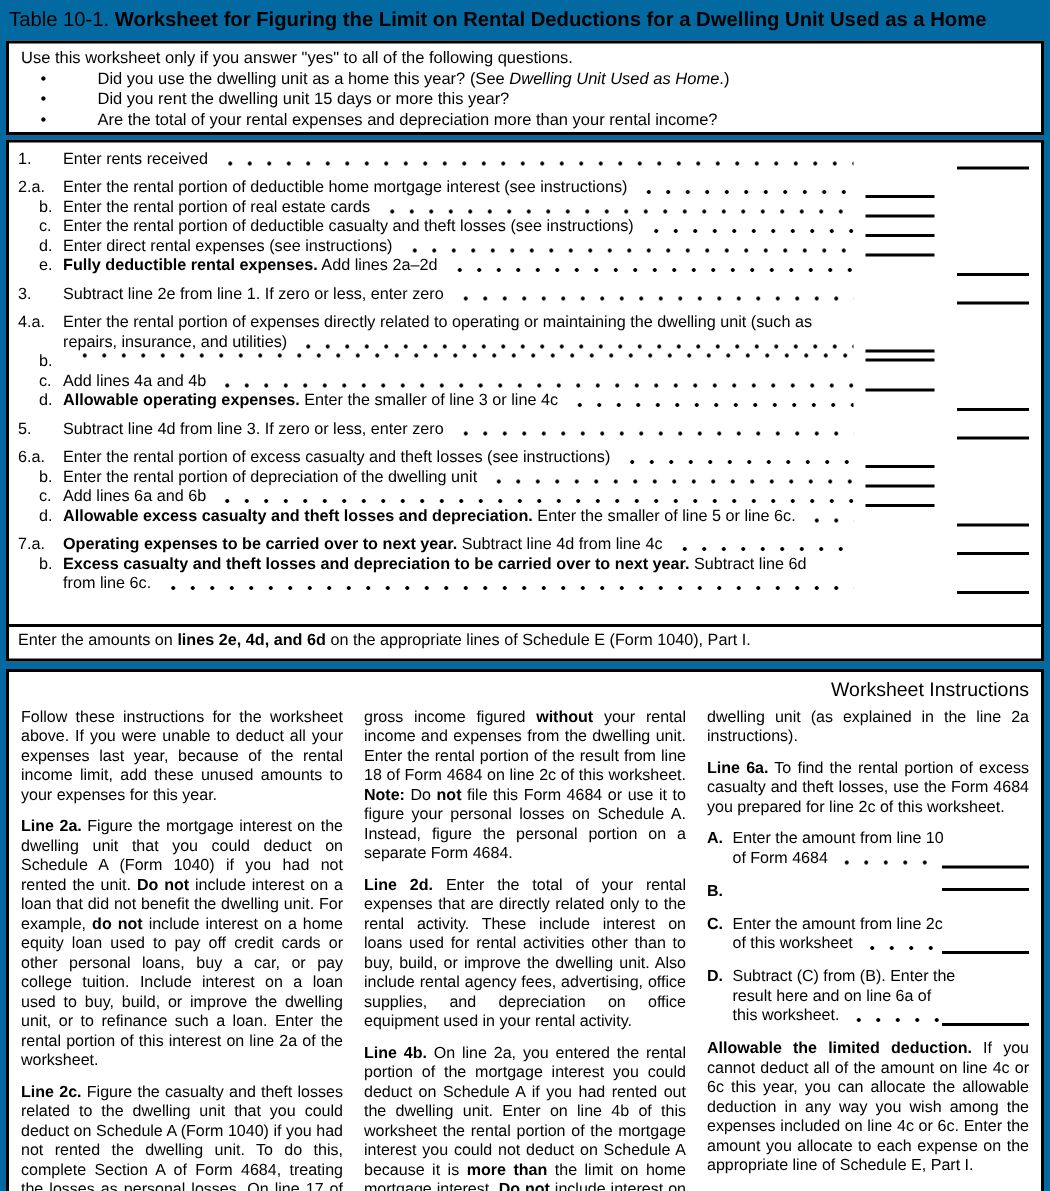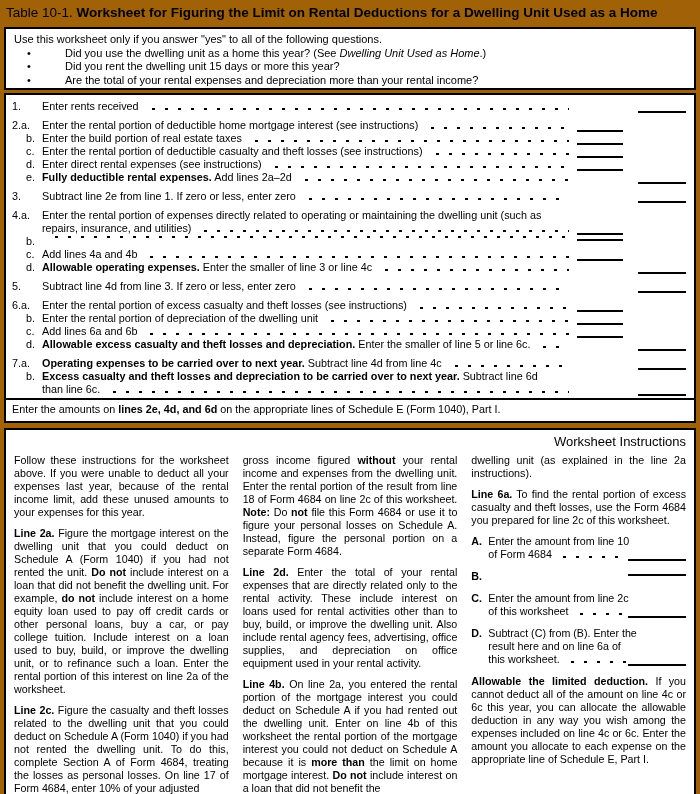--- a/index.html
+++ b/index.html
@@ -1,18 +1,18 @@
 <!DOCTYPE html>
 <html><head>
 <meta charset="utf-8">
 <style>
   * { box-sizing: border-box; margin: 0; padding: 0; }
   html,body { background:#fff; }
   body { font-family: "Liberation Sans", "DejaVu Sans", sans-serif; color:#000; }
-  .page { width:700px; height:794px; padding:2px 4px 0 4px; background:#a16207; overflow:hidden; }
+  .page { width:700px; height:794px; padding:2px 4px 0 4px; background:#0369a1; overflow:hidden; }
 
   
   .title { font-size:13.5px; line-height:19px; margin:1px 0 5px 2px; white-space:nowrap; }
   .title .prefix { font-weight:normal; }
   .title .main { font-weight:bold; }
 
   
   .box { border:2px solid #000; background:#fff; }
   .intro-box { padding:4px 8px 1px 8px; font-size:11px; line-height:13.5px; }
   .bullet-row { display:flex;gap:28px; }
@@ -35,21 +35,21 @@
   .rowtext { flex:0 1 auto; }
   .leader { flex:1 1 auto; height:4px; margin:0 2px 2px 8px;
             background-image: radial-gradient(circle, #000 1.15px, rgba(0,0,0,0) 1.45px);
             background-size:13px 4px; background-repeat:repeat-x; background-position:0 0; }
   .leader.nodots { background:none; }
   .slot { flex:0 0 auto; align-self:flex-end; }
   .slot.inner { width:46px; margin-left:6px; }
   .slot.outer { width:48px; margin-left:15px; margin-right:2px; }
   .blank { border-bottom:2px solid #000; height:3px; width:100%; }
 
-  .ws-footer { border-top:2px solid #000; margin-top:0; padding:3px 18px 5px 6px;
+  .ws-footer { border-top:2px solid #000; margin-top:18px; padding:3px 18px 5px 6px;
                font-size:10.8px; line-height:13px; }
 
   
   .instr-box { margin-top:5px; padding:3px 8px 6px 8px; height:388px; }
   .instr-heading { font-weight:normal; font-size:13px; line-height:16px; margin:1px 0 4px 1px;text-align:right; }
   .cols { display:grid; grid-template-columns:1fr 1fr 1fr; column-gap:14px; }
   .icol { font-size:10.7px; line-height:13px; text-align:justify; }
   .ipara { margin:0 0 8px 0; }
   .amt { display:flex; margin:2px 0 9px 0; text-align:left; }
   .amtlabel { flex:0 0 17px; font-weight:bold; }
@@ -110,21 +110,21 @@
                 <div class="blank"></div>
               </div>
               <div class="slot outer"></div>
             </div>
           </div>
         </div>
         <div class="wrow">
           <div class="num sub">b.</div>
           <div class="content">
             <div class="lline">
-              <span class="rowtext"><span>Enter the build portion of real estate taxes</span></span>
+              <span class="rowtext"><span>Enter the rental portion of real estate cards</span></span>
               <div class="leader"></div>
               <div class="slot inner">
                 <div class="blank"></div>
               </div>
               <div class="slot outer"></div>
             </div>
           </div>
         </div>
         <div class="wrow">
           <div class="num sub">c.</div>
@@ -306,21 +306,21 @@
                 <div class="blank"></div>
               </div>
             </div>
           </div>
         </div>
         <div class="wrow">
           <div class="num sub">b.</div>
           <div class="content">
             <div class="tline"><span class="s-b">Excess casualty and theft losses and depreciation to be carried over to next year.</span><span> Subtract line 6d</span></div>
             <div class="lline">
-              <span class="rowtext"><span>than line 6c.</span></span>
+              <span class="rowtext"><span>from line 6c.</span></span>
               <div class="leader"></div>
               <div class="slot inner"></div>
               <div class="slot outer">
                 <div class="blank"></div>
               </div>
             </div>
           </div>
         </div>
       </div>
     <div class="ws-footer">

